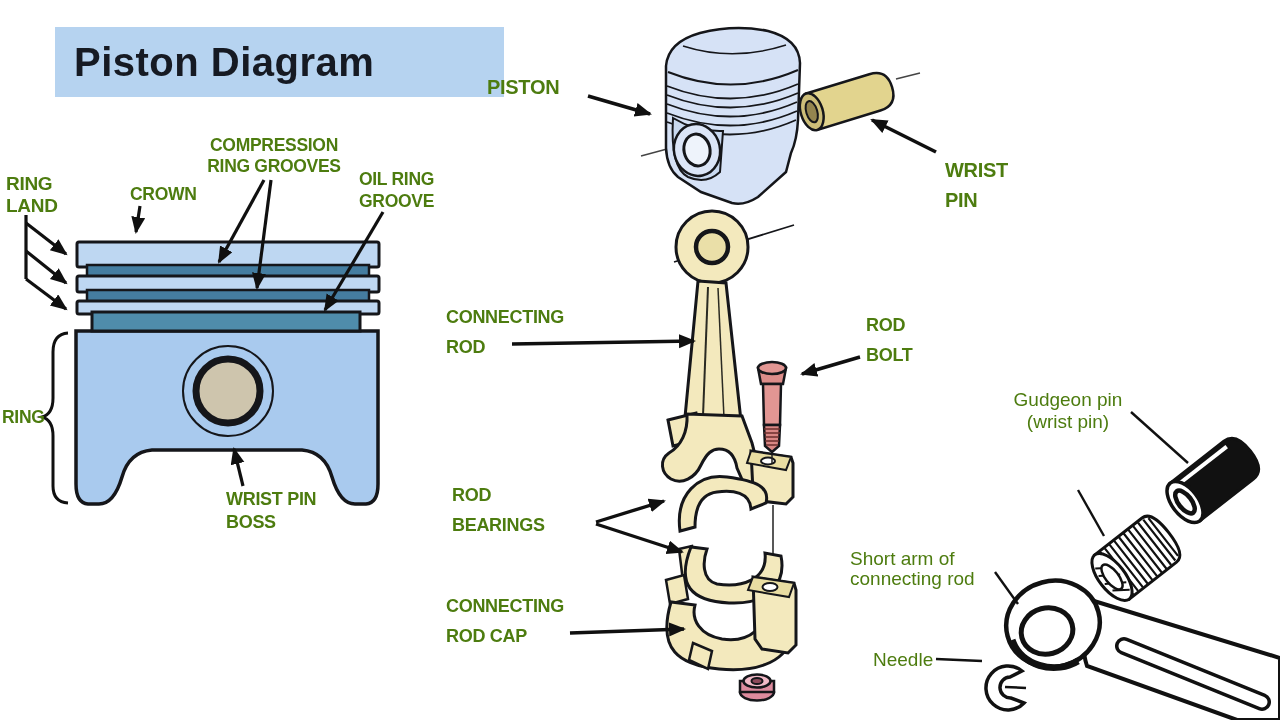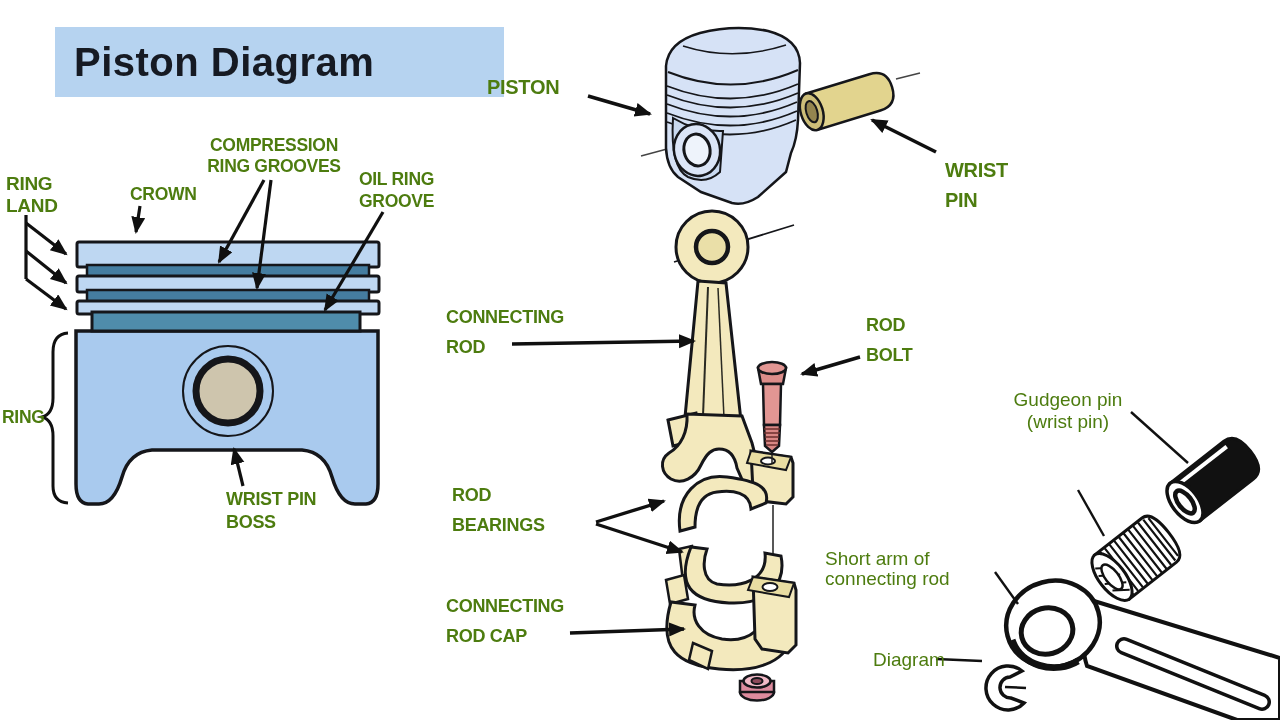--- a/index.html
+++ b/index.html
@@ -21,21 +21,21 @@
   #lbl-skirt{left:2px;top:407px;}
   #lbl-wrist-pin-boss{left:226px;top:488px;font-size:18px;line-height:1.28;}
   #lbl-piston{left:487px;top:75px;font-size:20px;}
   #lbl-wrist-pin{left:945px;top:155px;font-size:20px;line-height:1.5;}
   #lbl-connecting-rod{left:446px;top:303px;font-size:18px;line-height:1.65;}
   #lbl-rod-bolt{left:866px;top:311px;font-size:18px;line-height:1.65;}
   #lbl-rod-bearings{left:452px;top:481px;font-size:18px;line-height:1.65;}
   #lbl-rod-cap{left:446px;top:592px;font-size:18px;line-height:1.65;}
   #lbl-gudgeon{left:978px;top:389px;width:180px;text-align:center;line-height:1.16;}
   #lbl-needle{left:907px;top:468px;}
-  #lbl-short-arm{left:825px;top:549px;line-height:1.04;}
+  #lbl-short-arm{left:850px;top:549px;line-height:1.04;}
   #lbl-circlip{left:873px;top:648px;}
 </style>
 </head>
 <body>
 
 <div id="stage">
 
   <svg id="art" width="1280" height="720" viewBox="0 0 1280 720">
     <defs>
       <marker id="ah" markerUnits="userSpaceOnUse" markerWidth="18" markerHeight="16" refX="15" refY="7" orient="auto">
@@ -215,14 +215,14 @@
 BOLT</div>
   <div class="lbl" id="lbl-rod-bearings">ROD
 BEARINGS</div>
   <div class="lbl" id="lbl-rod-cap">CONNECTING
 ROD CAP</div>
 
   <div class="lbl reg" id="lbl-gudgeon">Gudgeon pin
 (wrist pin)</div>
   <div class="lbl reg" id="lbl-short-arm">Short arm of
 connecting rod</div>
-  <div class="lbl reg" id="lbl-circlip">Diagram</div>
+  <div class="lbl reg" id="lbl-circlip">Needle</div>
 </div>
 
 </body></html>

